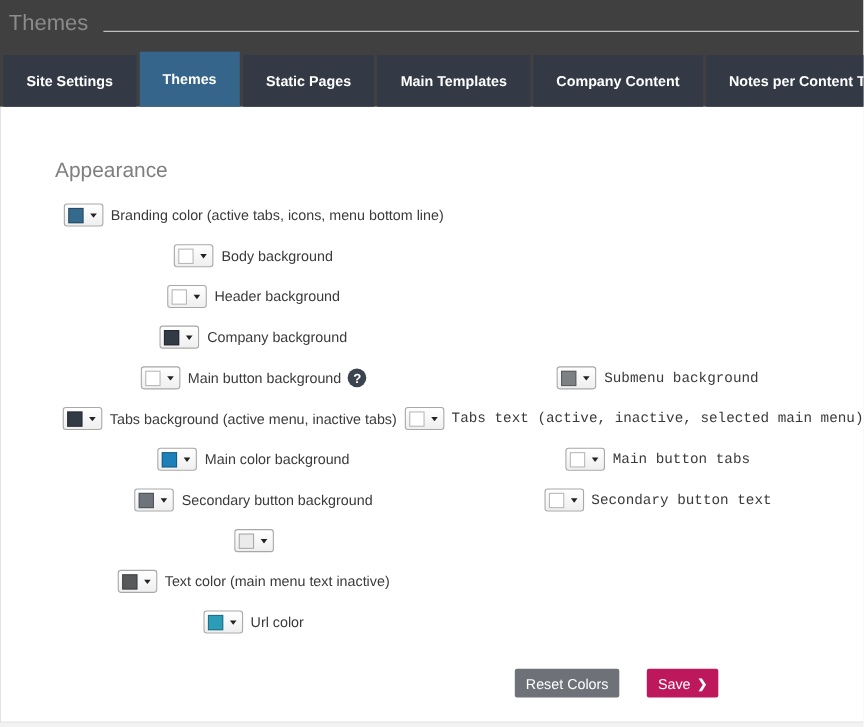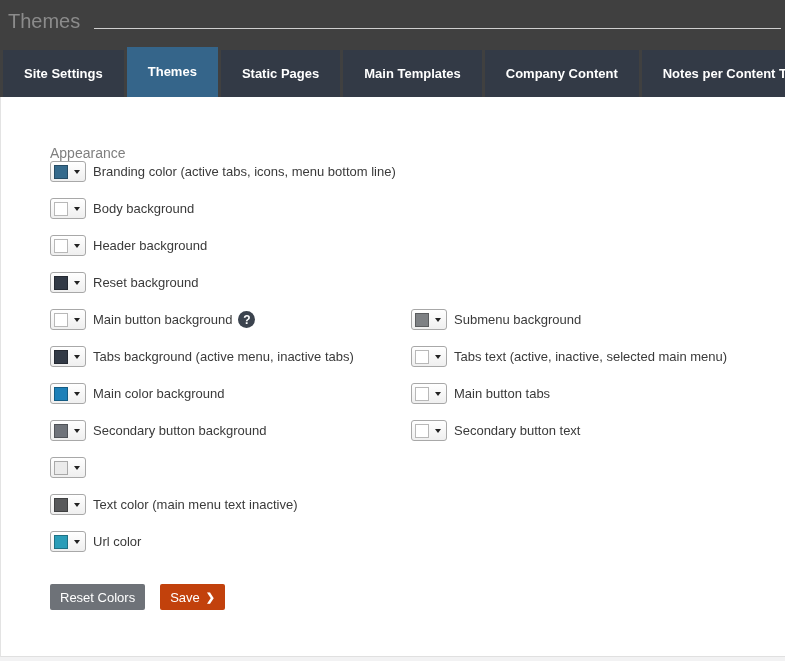--- a/index.html
+++ b/index.html
@@ -23,25 +23,25 @@
     font-size:13px; font-weight:700; white-space:nowrap;
     cursor:pointer;
   }
   .tab.active { background:#35658a; height:50px; line-height:50px; }
   
   .panel {
     background:#ffffff; height:560px;
     border-left:1px solid #e3e3e3; border-bottom:1px solid #e0e0e0;
     padding:48px 0 0 49px;
   }
-  .section-heading { font-size:14px; font-weight:400; color:#7f7f7f; }
+  .section-heading { font-size:19px; font-weight:400; color:#7f7f7f; margin-bottom:18px; }
   .row { display:flex; align-items:center; margin-bottom:16px; height:21px; }
-  .cell { display:flex; align-items:center; }
+  .cell { display:flex; align-items:center;justify-content:center; }
   .cell.left { width:361px; }
-  .cell.right { flex:1; }
+  .cell.right { flex:1;font-family:Liberation Mono, monospace; }
   
   .cpicker {
     display:inline-flex; align-items:center;
     height:21px; padding:0 5px 0 3px;
     border:1px solid #a8a8a8; border-radius:3px;
     background:linear-gradient(#ffffff,#efefef);
     cursor:pointer;
   }
   .swatch {
     width:14px; height:14px;
@@ -56,29 +56,29 @@
   }
   .lbl { font-size:13px; color:#3a3a3a; margin-left:7px; white-space:nowrap; }
   .help-icon {
     display:inline-flex; align-items:center; justify-content:center;
     width:17px; height:17px; border-radius:50%;
     background:#3b434e; color:#ffffff;
     font-size:12px; font-weight:700; margin-left:6px;
     cursor:pointer;
   }
   
-  .actions { width:603px; display:flex; justify-content:flex-start; gap:15px; margin-top:32px; }
+  .actions { width:603px; display:flex; justify-content:flex-end; gap:25px; margin-top:32px; }
   .btn {
     height:26px; display:inline-flex; align-items:center;
     padding:0 10px; color:#ffffff; font-size:13px;
     border:none; border-radius:2px; cursor:pointer;
     font-family:"Liberation Sans", sans-serif;
   }
   .btn-reset { background:#6e7278; }
-  .btn-save { background:#c2410c; }
+  .btn-save { background:#be185d; }
   .btn-save .chev { font-size:11px; font-weight:700; margin-left:6px; }
 </style>
 </head>
 <body>
 
 <div class="header-strip">
   <div class="title-row">
     <div class="page-title">Themes</div>
     <div class="title-rule"></div>
   </div>
@@ -124,21 +124,21 @@
       <span class="lbl">Header background</span>
     </div>
   </div>
 
   <div class="row">
     <div class="cell left">
       <span class="cpicker">
         <span class="swatch" style="background-color: rgb(50, 58, 70);"></span>
         <span class="caret"></span>
       </span>
-      <span class="lbl">Reset background</span>
+      <span class="lbl">Company background</span>
     </div>
   </div>
 
   <div class="row">
     <div class="cell left">
       <span class="cpicker">
         <span class="swatch" style="background-color: rgb(255, 255, 255);"></span>
         <span class="caret"></span>
       </span>
       <span class="lbl">Main button background</span>

